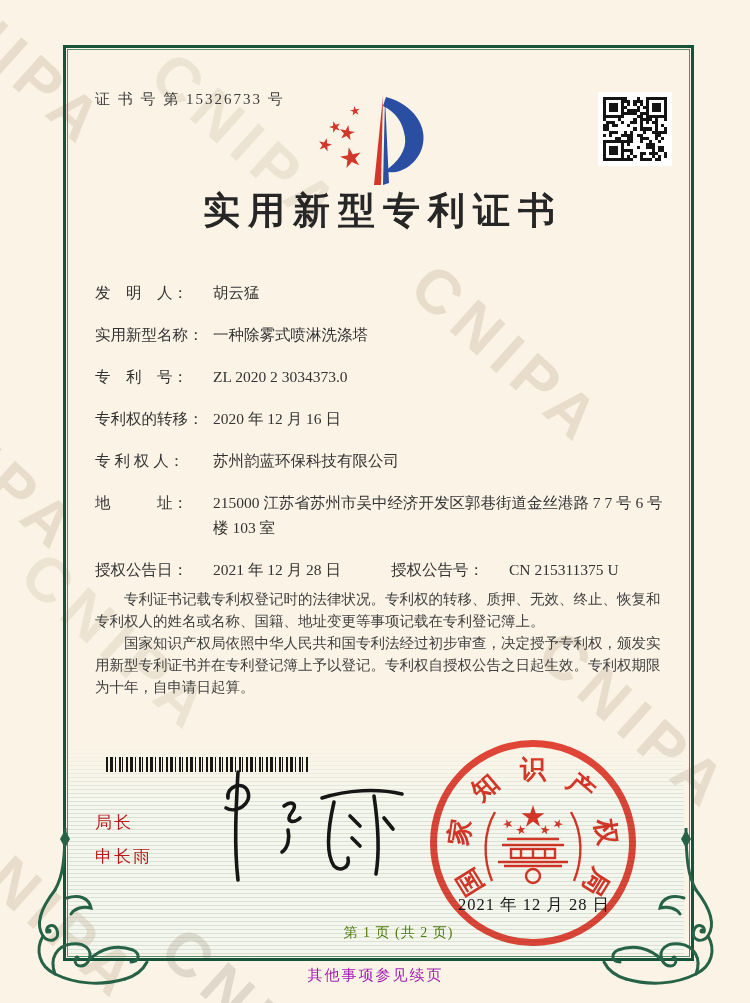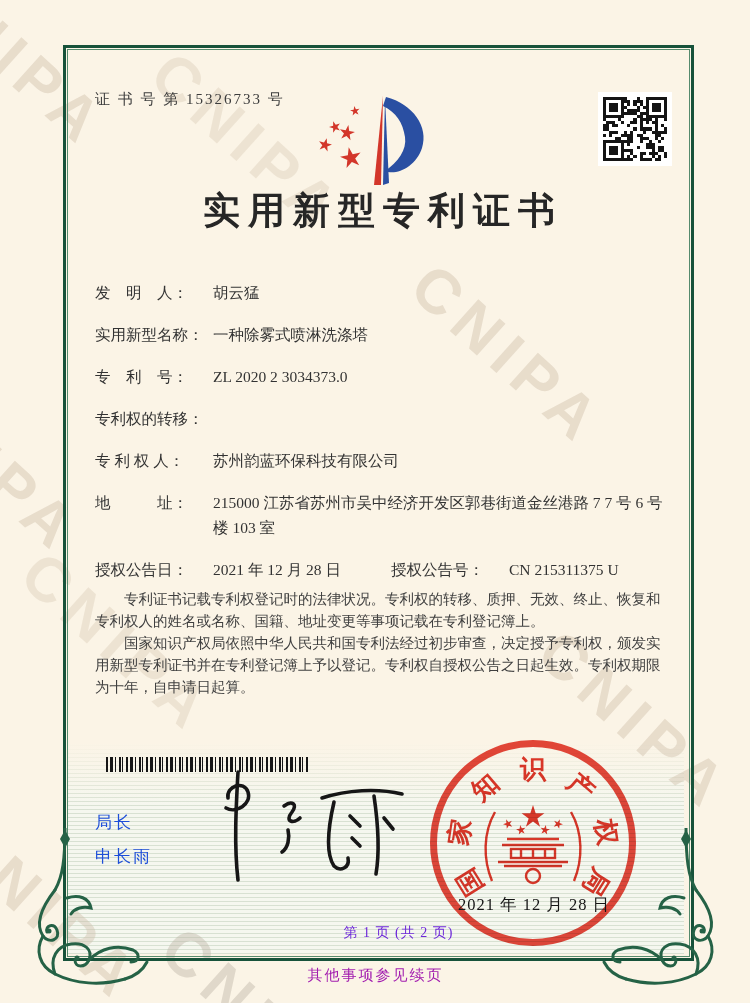--- a/index.html
+++ b/index.html
@@ -64,33 +64,33 @@
   
   .barcode{position:absolute;z-index:5;left:106px;top:757px;width:202px;height:15px;
     background:repeating-linear-gradient(90deg,
       #161616 0 2px,transparent 2px 4px,
       #161616 4px 7px,transparent 7px 9px,
       #161616 9px 10px,transparent 10px 13px,
       #161616 13px 15px,transparent 15px 16px,
       #161616 16px 17px,transparent 17px 20px);}
   .officer{position:absolute;z-index:5;left:95px;top:806px;
     font-family:"Liberation Sans","DejaVu Sans",sans-serif;
-    font-size:17px;line-height:34px;color:#1d4ed8;letter-spacing:2px;}
+    font-size:17px;line-height:34px;color:#b91c1c;letter-spacing:2px;}
   .sig{position:absolute;z-index:6;left:192px;top:768px;}
   
   .seal{position:absolute;z-index:6;left:430px;top:740px;width:206px;height:206px;
     mix-blend-mode:multiply;}
   .sealring{position:absolute;inset:0;border-radius:50%;border:7px solid rgba(227,56,43,.92);}
   #sealring span{position:absolute;font-size:26px;font-weight:700;
     font-family:"Liberation Serif","DejaVu Serif",serif;}
   .emblem{position:absolute;left:48px;top:52px;}
   .sealdate{position:absolute;z-index:7;left:443px;top:894px;width:182px;text-align:center;
     font-size:16.5px;color:#161616;letter-spacing:1px;}
   .pageno{position:absolute;z-index:5;left:63px;top:924px;width:671px;text-align:center;
-    font-size:14px;color:#6d28d9;letter-spacing:1px;}
+    font-size:14px;color:#4d7c0f;letter-spacing:1px;}
   .note{position:absolute;z-index:5;left:63px;top:966px;width:625px;text-align:center;
     font-size:15px;color:#a21caf;letter-spacing:2px;}
 </style>
 </head>
 <body>
 
 <div class="page">
 
   <div class="wm wm1">CNIPA</div>
   <div class="wm wm2">CNIPA</div>
@@ -608,20 +608,21 @@
     <div class="frow">
       <span class="flabel">实用新型名称：</span>
       <span class="fvalue">一种除雾式喷淋洗涤塔</span>
     </div>
     <div class="frow">
       <span class="flabel">专　利　号：</span>
       <span class="fvalue">ZL 2020 2 3034373.0</span>
     </div>
     <div class="frow">
       <span class="flabel">专利权的转移：</span>
+      <span class="fvalue">2020 年 12 月 16 日</span>
     </div>
     <div class="frow">
       <span class="flabel">专 利 权 人：</span>
       <span class="fvalue">苏州韵蓝环保科技有限公司</span>
     </div>
     <div class="frow">
       <span class="flabel">地　　　址：</span>
       <span class="fvalue">215000 江苏省苏州市吴中经济开发区郭巷街道金丝港路 7 7 号 6 号楼 103 室</span>
     </div>
     <div class="frow">

